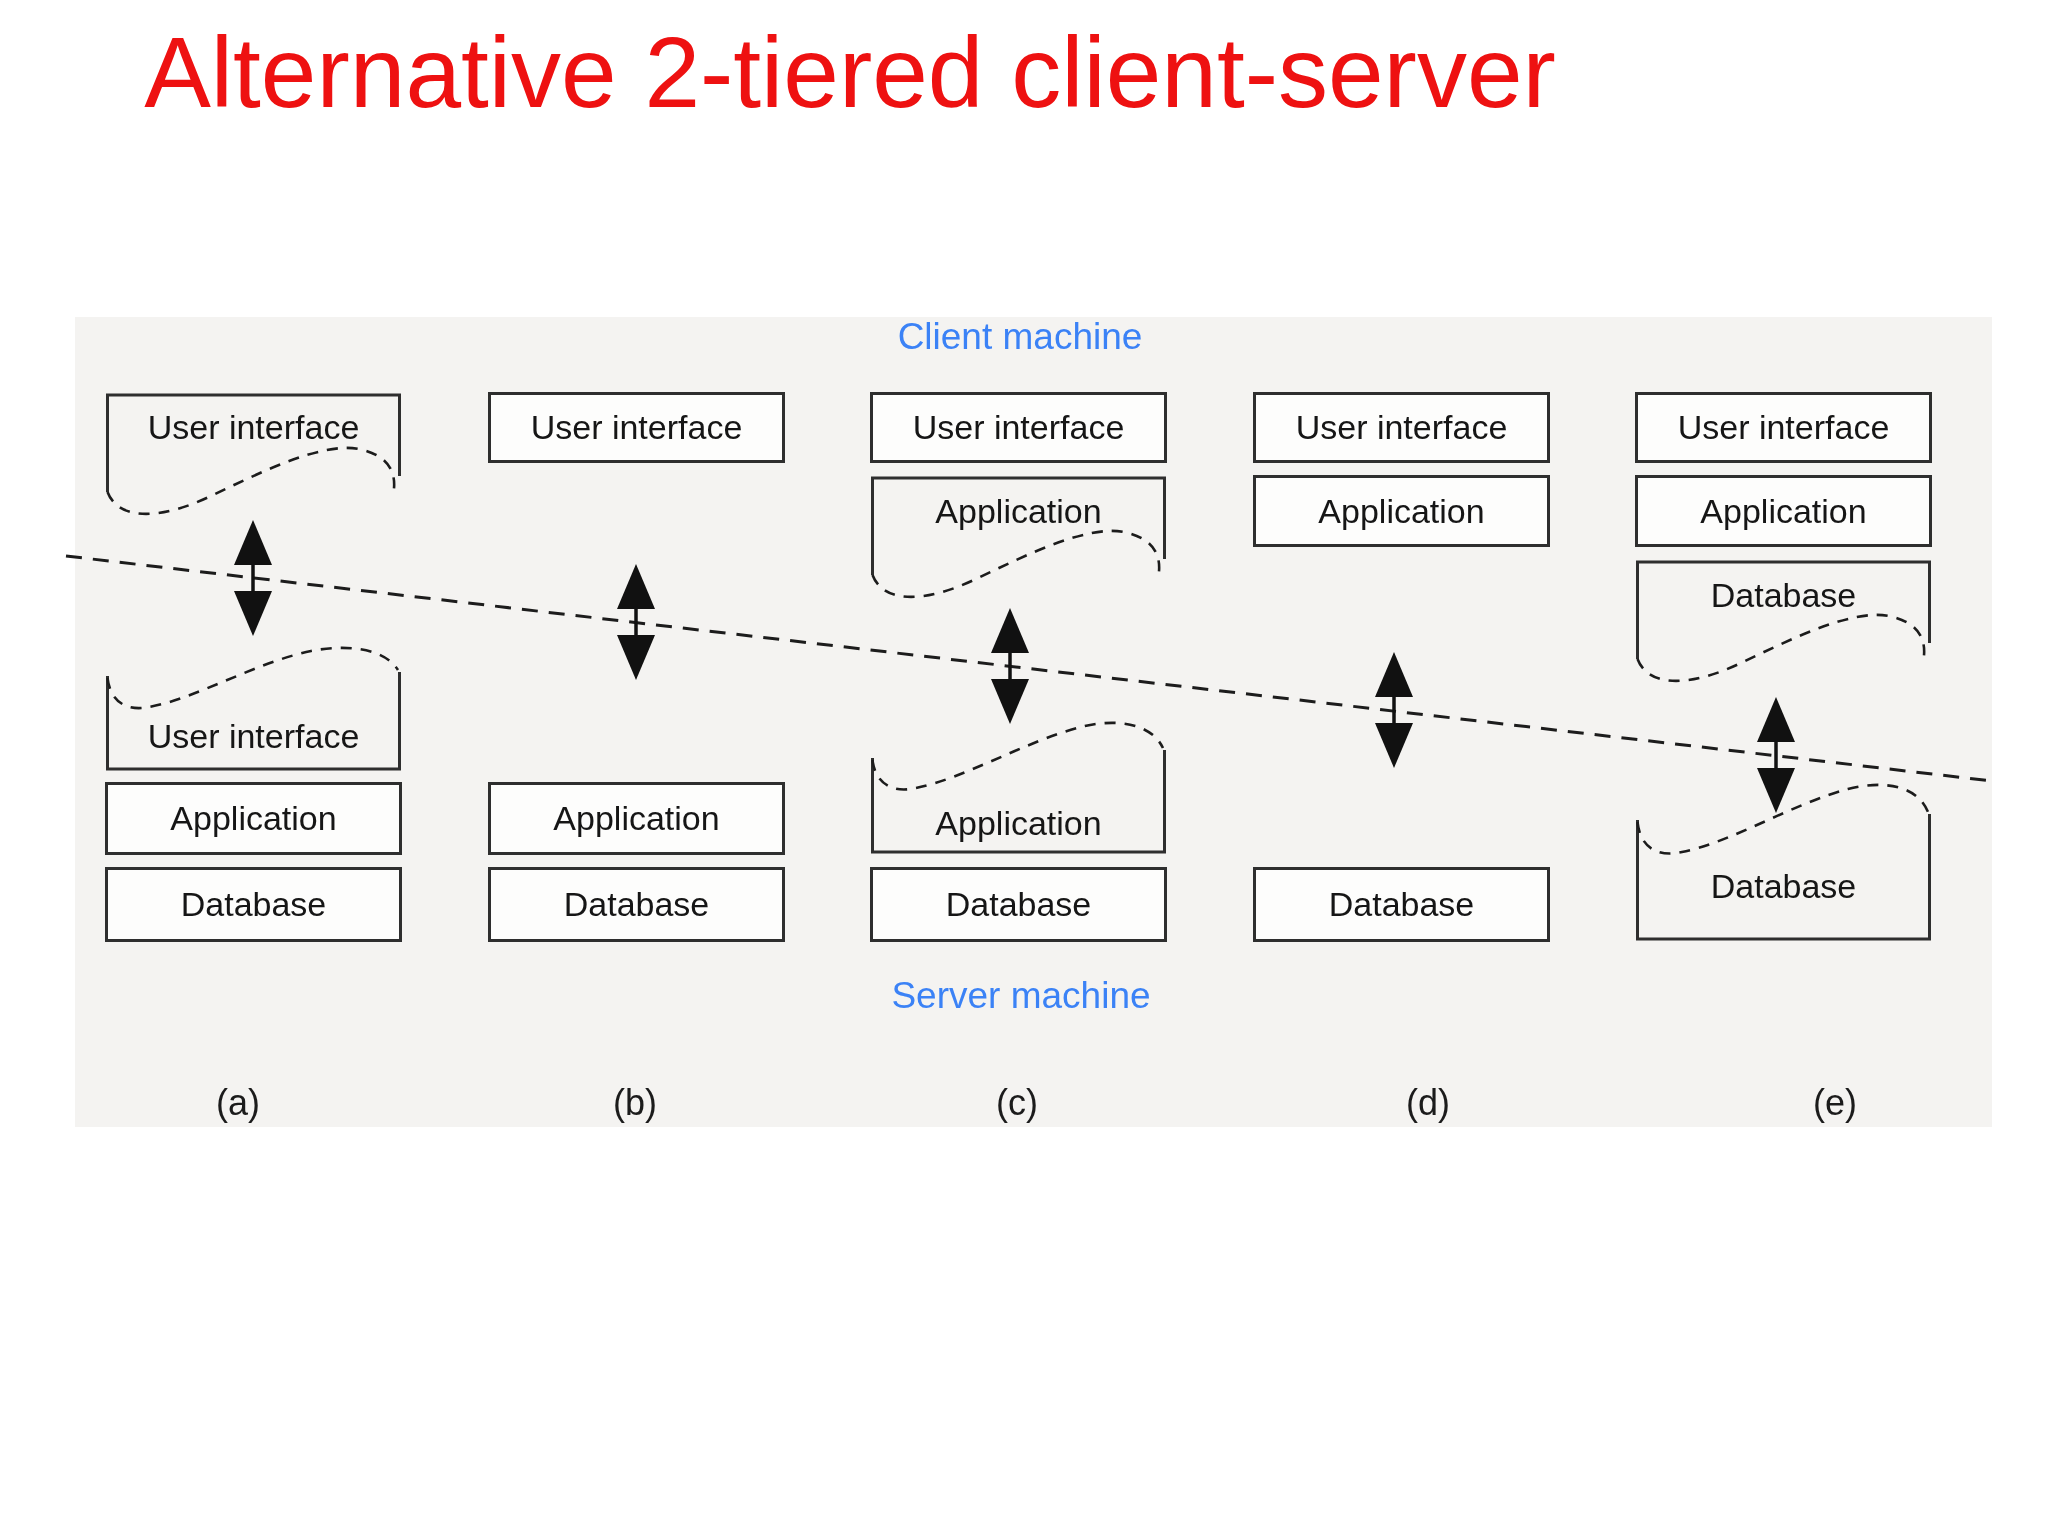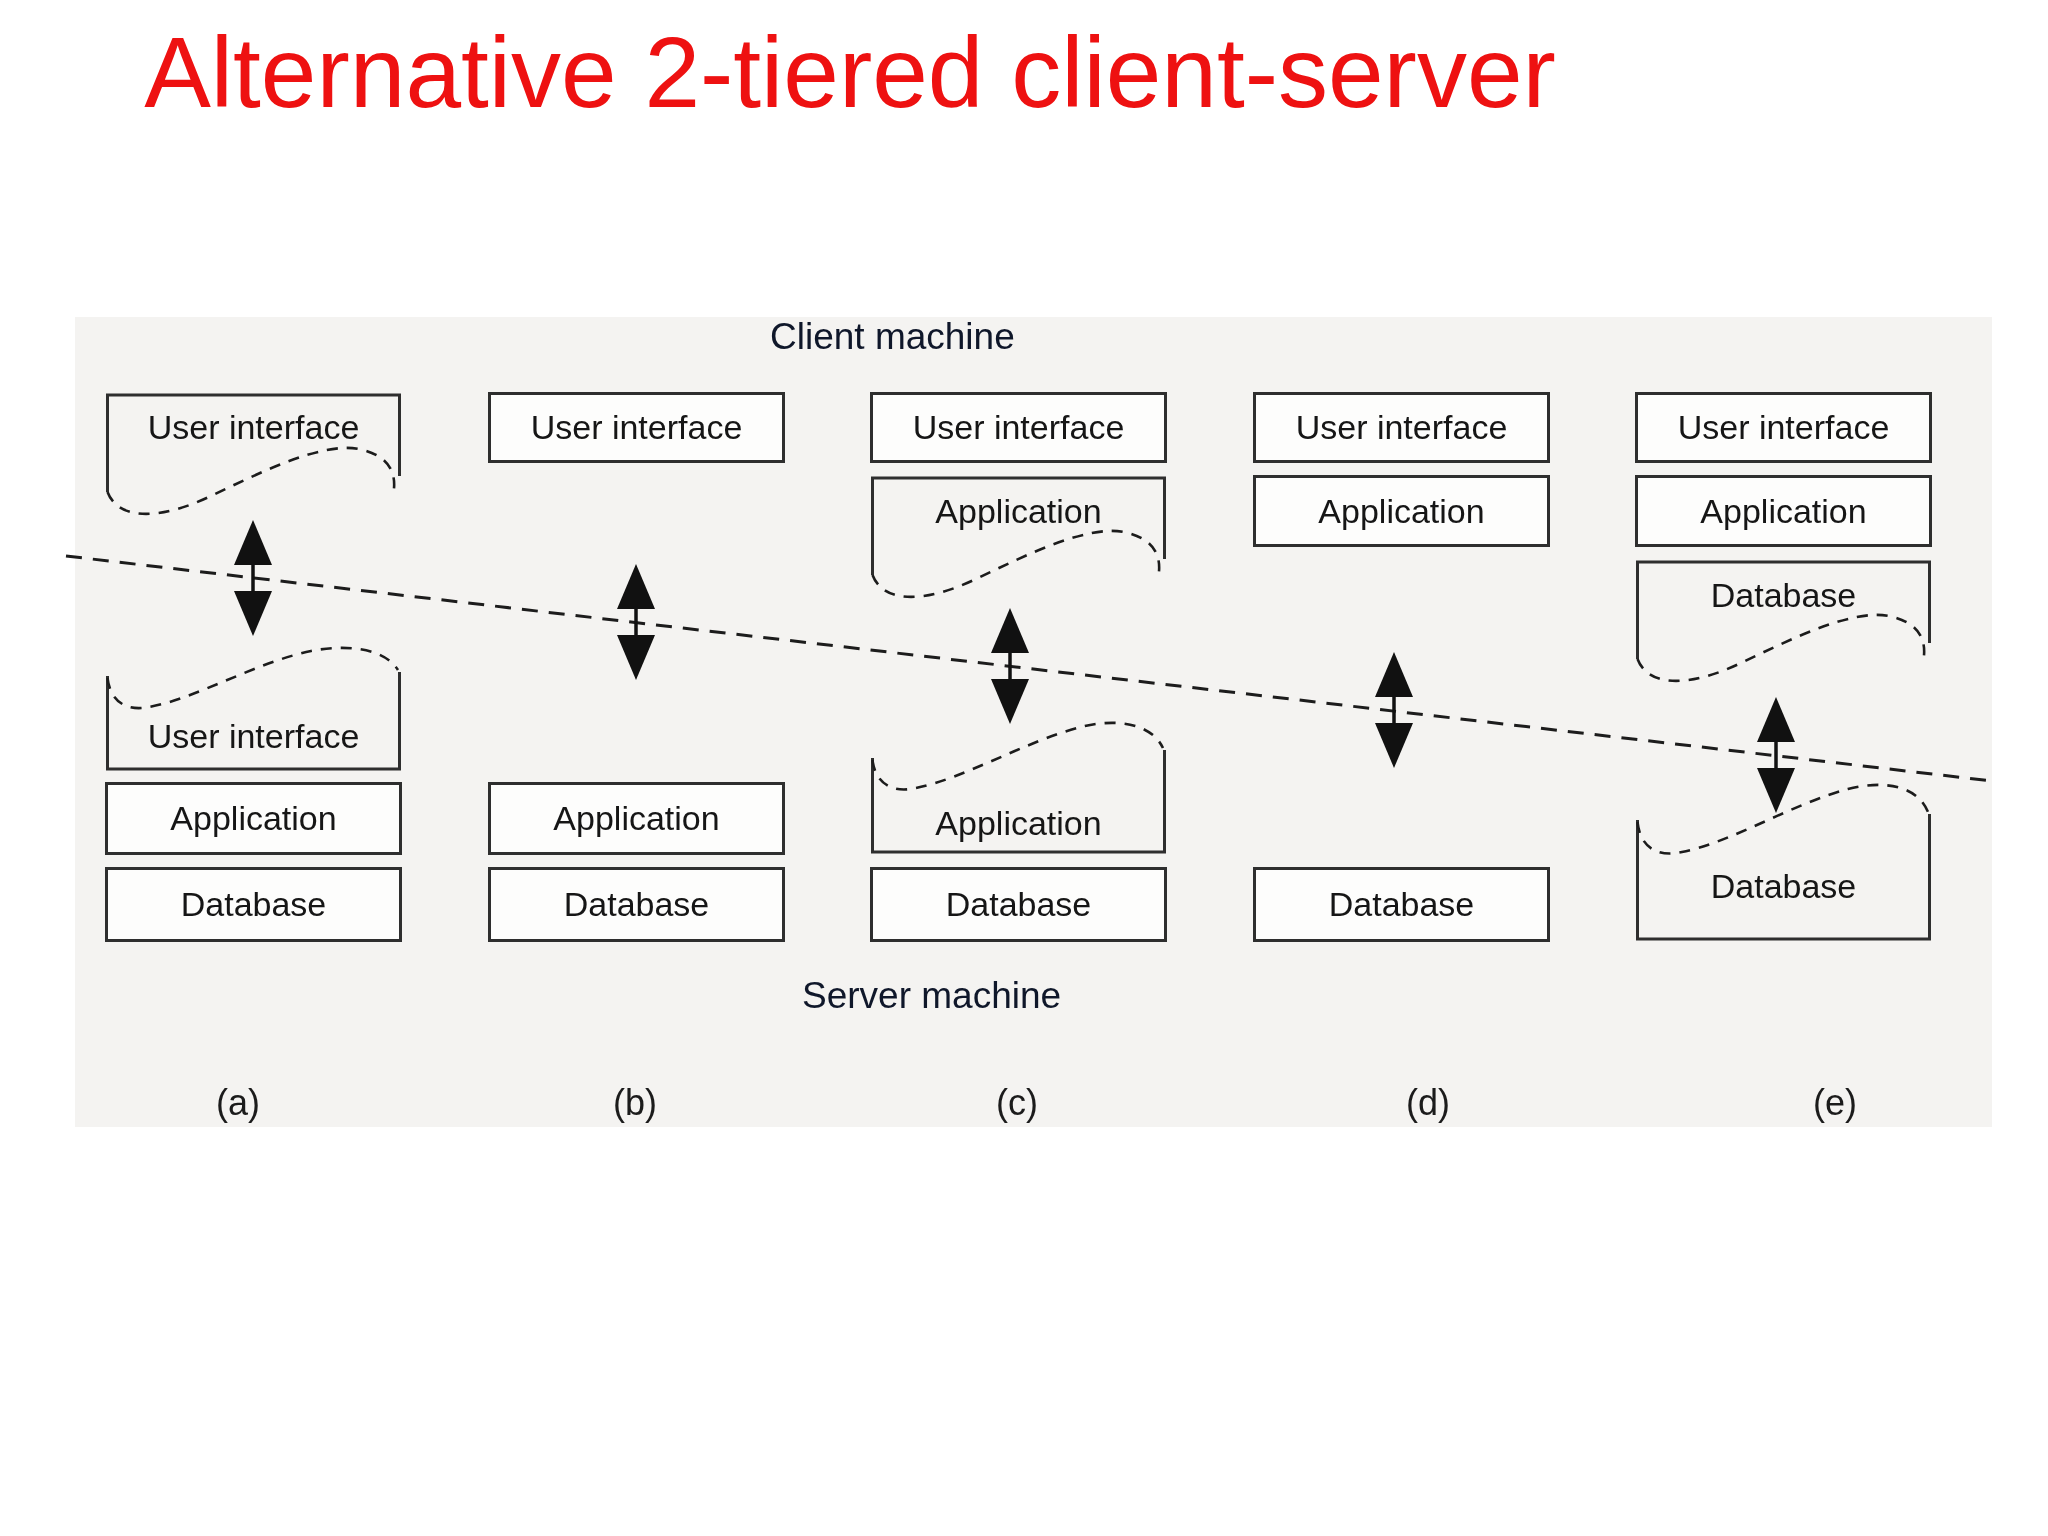--- a/index.html
+++ b/index.html
@@ -22,21 +22,21 @@
     display:flex;align-items:center;justify-content:center;
     font-size:34px;color:#161616;white-space:nowrap;
   }
   .h71{height:65px}.h72{height:66px}.h73{height:67px}.h75{height:69px}
   .torn-label{
     position:absolute;width:297px;display:flex;align-items:center;justify-content:center;
     font-size:34px;color:#161616;white-space:nowrap;
   }
   .torn-svg{position:absolute;}
   .machine-label{
-    position:absolute;width:500px;text-align:left;font-size:37px;color:#0f172a;
+    position:absolute;width:500px;text-align:center;font-size:37px;color:#3b82f6;
     white-space:nowrap;
   }
   .tag{
     position:absolute;width:150px;text-align:center;font-size:36px;color:#1b1b1b;
   }
   .solid-edge{stroke:#2e2e2e;stroke-width:3;fill:none;}
   .wave-edge{stroke:#1c1c1c;stroke-width:2.6;fill:none;stroke-dasharray:11 9;}
   .net-line{stroke:#1c1c1c;stroke-width:3;fill:none;stroke-dasharray:16 11;}
   .arrow-shaft{stroke:#111;stroke-width:3.5;}
   .arrow-head{fill:#111;}
@@ -74,21 +74,21 @@
     <polygon class="arrow-head" points="1394,768 1375,723 1413,723"></polygon>
   </g>
   <g>
     <line class="arrow-shaft" x1="1776" y1="733" x2="1776" y2="777"></line>
     <polygon class="arrow-head" points="1776,697 1757,742 1795,742"></polygon>
     <polygon class="arrow-head" points="1776,813 1757,768 1795,768"></polygon>
   </g>
 </svg>
 
 <div class="machine-label" style="left:770px;top:316px;">Client machine</div>
-<div class="machine-label" style="left:802px;top:975px;">Server machine</div>
+<div class="machine-label" style="left:771px;top:975px;">Server machine</div>
 
 <svg class="torn-svg" style="left:105px;top:392px;" width="297" height="150">
   <path class="solid-edge" d="M2.5,100 L2.5,3 L294.5,3 L294.5,84"></path>
   <path class="wave-edge" d="M2.5,100 C14,130 58,127 106,104 C160,78 218,50 254,57 C282,63 293,79 288,103"></path>
 </svg>
 <div class="torn-label" style="left:105px;top:392px;height:71px;">User interface</div>
 
 <svg class="torn-svg" style="left:105px;top:640px;" width="297" height="132">
   <path class="solid-edge" d="M2.5,36 L2.5,129 L294.5,129 L294.5,32"></path>
   <path class="wave-edge" d="M2.5,38 C5,60 20,72 44,67 C90,59 152,22 206,11 C242,4 279,8 293,30"></path>

